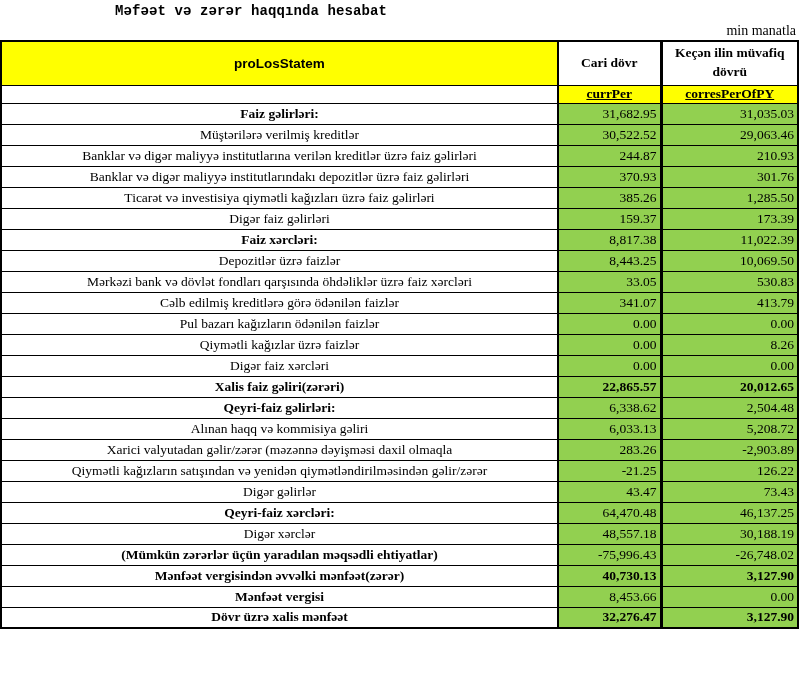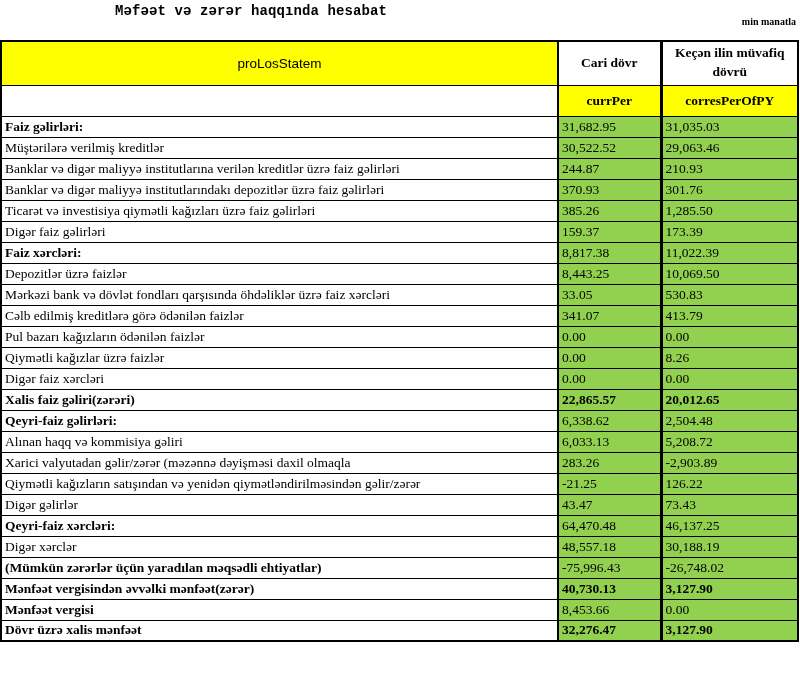--- a/index.html
+++ b/index.html
@@ -6,49 +6,49 @@
   body {
     width:800px; height:693px; background:#ffffff; position:relative;
     font-family:"Liberation Serif", serif; color:#000;
   }
   .doc-title {
     position:absolute; left:115px; top:3px;
     font-family:Liberation Mono, monospace;
     font-weight:700; font-size:14px; letter-spacing:0.1px;
   }
   .unit-note {
-    position:absolute; right:4px; top:16px;
-    font-weight:700; font-size:10px;
+    position:absolute; right:4px; top:23px;
+    font-weight:400; font-size:14px;
   }
   table.pl {
     position:absolute; top:40px; left:0; width:797px;
     border-collapse:collapse; table-layout:fixed;
     border:2px solid #000;
   }
   .pl th, .pl td {
     border:1px solid #000; padding:0 3px; overflow:hidden;
     white-space:nowrap; font-size:13.5px; height:21px; box-sizing:border-box;
   }
   .pl .c1 { border-right:2px solid #000; }
   .pl .c3 { border-left:3px solid #000; }
   .row-h1 th { height:44px; }
-  .row-h2 td { height:31px; }
+  .row-h2 td { height:18px;text-decoration:underline; }
   .yellow { background:#FFFF00; }
   .green  { background:#92D050; }
   .head-main {
-    font-family:"Liberation Sans", sans-serif; font-weight:400;
+    font-family:"Liberation Sans", sans-serif; font-weight:700;
     font-size:15px; 
   }
   .head-col {
     font-weight:700; font-size:14px; text-align:center;
     white-space:normal !important; line-height:1.4;
   }
   .code-cell { font-weight:700; font-size:14px; text-align:center; }
-  td.label { text-align:left; }
-  td.num { text-align:left; }
+  td.label { text-align:center; }
+  td.num { text-align:right; }
   .bold { font-weight:700; }
 </style>
 </head>
 <body>
 
 <div class="doc-title">Məfəət və zərər haqqında hesabat</div>
 <div class="unit-note">min manatla</div>
 
 <table class="pl">
   <colgroup>

